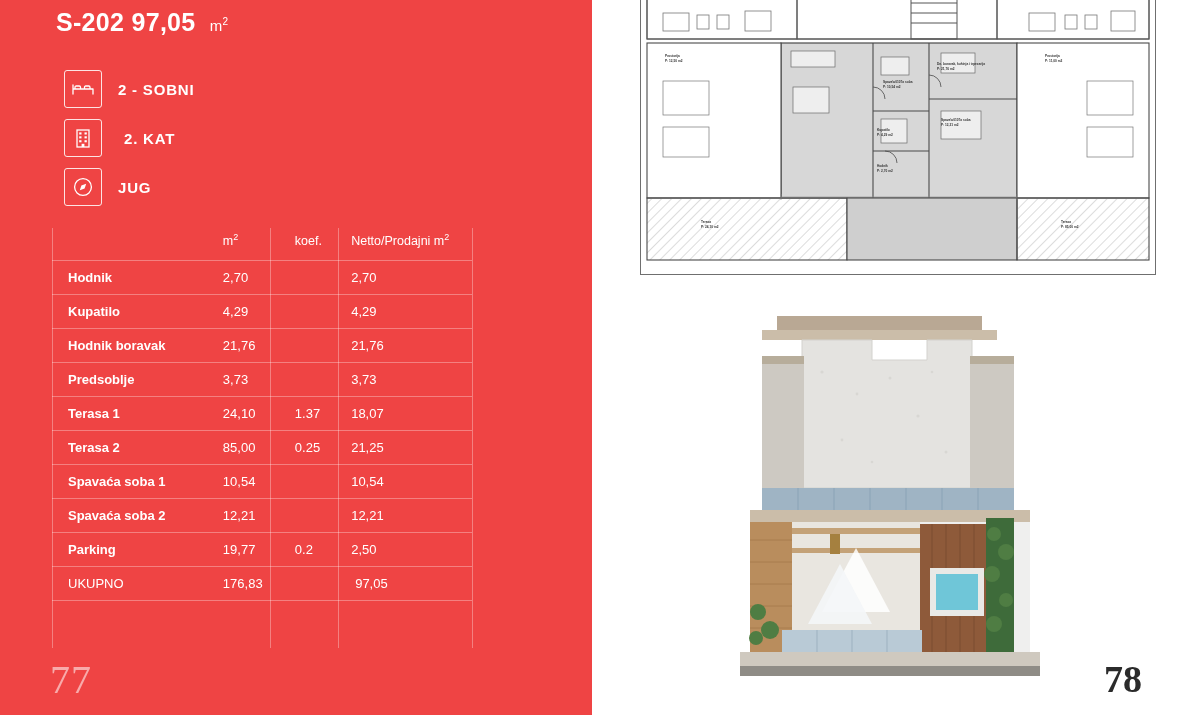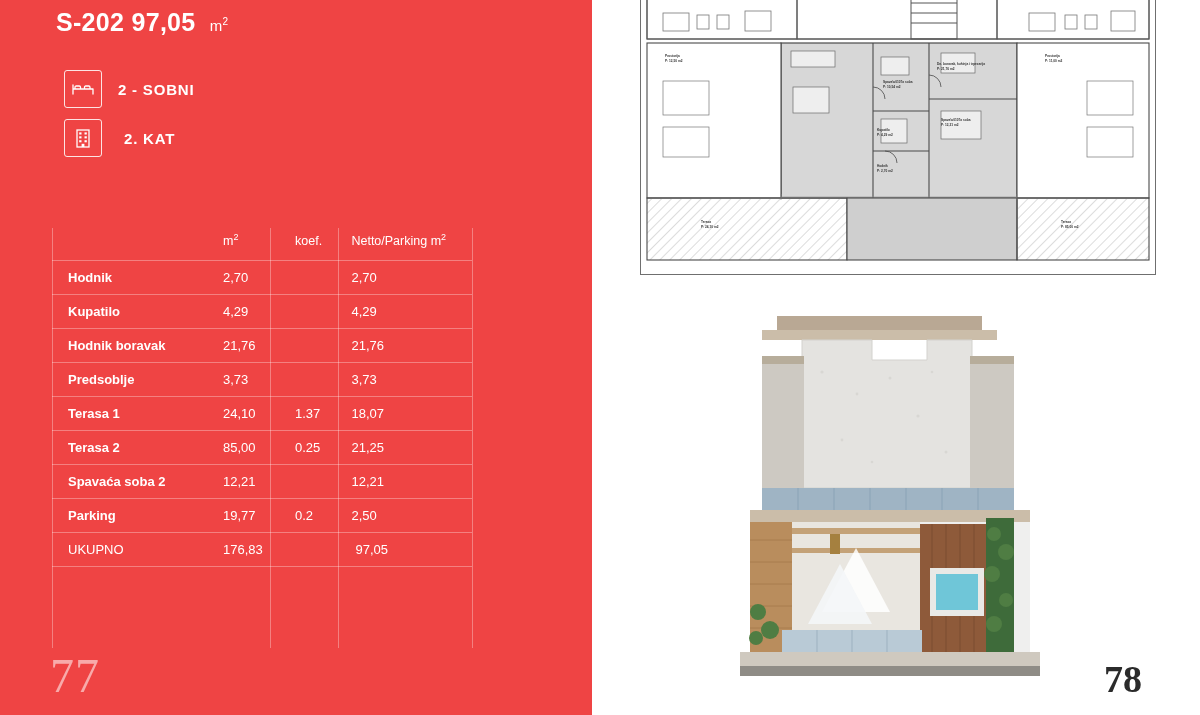--- a/index.html
+++ b/index.html
@@ -137,21 +137,21 @@
   .vline.v1 { left: 52px; height: 420px; }
   .vline.v2 { left: 270px; }
   .vline.v3 { left: 338px; }
   .vline.v4 { left: 472px; }
 
   .page-num-left {
     position: absolute;
     left: 50px;
     bottom: 12px;
     font-family: "Liberation Serif", serif;
-    font-size: 48px;
+    font-size: 40px;
     color: rgba(255,255,255,0.55);
     letter-spacing: 1px;
   }
 
   
   .right-panel {
     position: relative;
     width: 608px;
     height: 715px;
     background: #ffffff;
@@ -228,36 +228,45 @@
               <rect x="8.5" y="7.3" width="2.3" height="2.1"></rect>
               <rect x="3.2" y="11.2" width="2.3" height="2.1"></rect>
               <rect x="8.5" y="11.2" width="2.3" height="2.1"></rect>
               <rect x="5.6" y="14.8" width="2.8" height="3.2"></rect>
             </g>
           </svg>
         </span>
         <span class="feature-label indent">2. KAT</span>
       </div>
 
+      <div class="feature">
+        <span class="feature-icon">
+          <svg width="20" height="20" viewBox="0 0 20 20" aria-hidden="true">
+            <circle cx="10" cy="10" r="8.4" fill="none" stroke="#ffffff" stroke-width="1.3"></circle>
+            <path d="M13.2 6.8 L8.4 8.4 L6.8 13.2 L11.6 11.6 Z" fill="#ffffff"></path>
+          </svg>
+        </span>
+        <span class="feature-label">JUG</span>
+      </div>
 
     </div>
 
     <div class="vline v1"></div>
     <div class="vline v2"></div>
     <div class="vline v3"></div>
     <div class="vline v4"></div>
 
     <div class="table-wrap">
       <table class="areas">
         <thead>
           <tr>
             <th class="col-name"></th>
             <th class="col-m2"><span>m</span><sup>2</sup></th>
             <th class="col-koef">koef.</th>
-            <th class="col-net"><span>Netto/Parking m</span><sup>2</sup></th>
+            <th class="col-net"><span>Netto/Prodajni m</span><sup>2</sup></th>
           </tr>
         </thead>
         <tbody>
           <tr>
             <td class="col-name">Hodnik</td>
             <td class="col-m2">2,70</td>
             <td class="col-koef"></td>
             <td class="col-net">2,70</td>
           </tr>
           <tr>
@@ -282,20 +291,26 @@
             <td class="col-name">Terasa 1</td>
             <td class="col-m2">24,10</td>
             <td class="col-koef">1.37</td>
             <td class="col-net">18,07</td>
           </tr>
           <tr>
             <td class="col-name">Terasa 2</td>
             <td class="col-m2">85,00</td>
             <td class="col-koef">0.25</td>
             <td class="col-net">21,25</td>
+          </tr>
+          <tr>
+            <td class="col-name">Spavaća soba 1</td>
+            <td class="col-m2">10,54</td>
+            <td class="col-koef"></td>
+            <td class="col-net">10,54</td>
           </tr>
           <tr>
             <td class="col-name">Spavaća soba 2</td>
             <td class="col-m2">12,21</td>
             <td class="col-koef"></td>
             <td class="col-net">12,21</td>
           </tr>
           <tr>
             <td class="col-name">Parking</td>
             <td class="col-m2">19,77</td>

